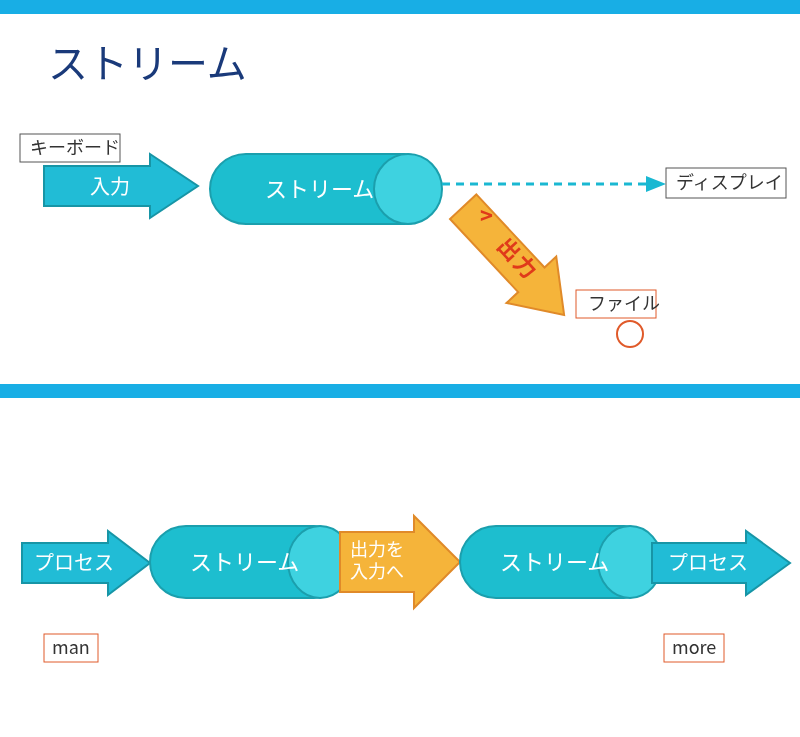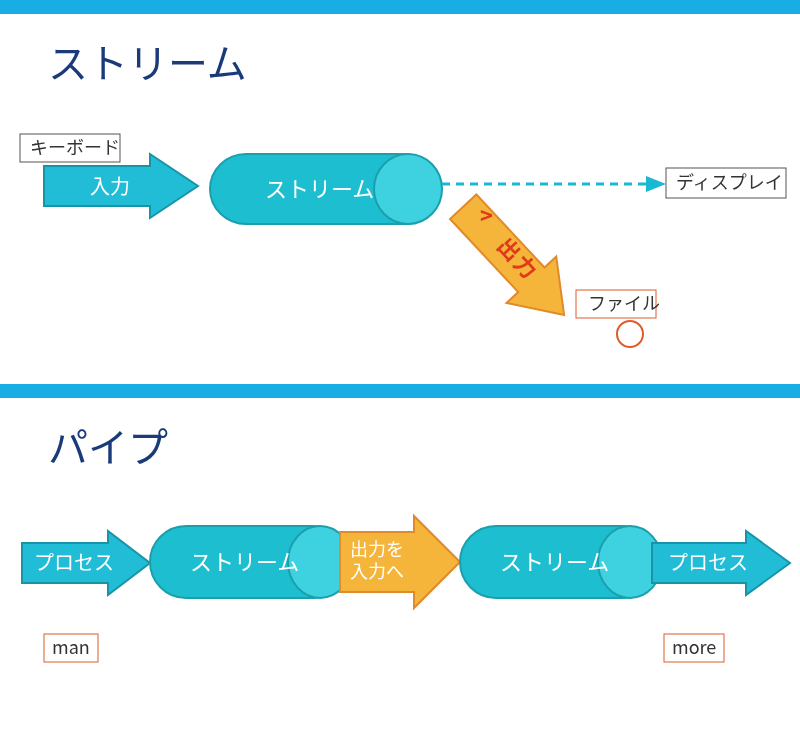--- a/index.html
+++ b/index.html
@@ -53,21 +53,20 @@
     <text x="480" y="210" class="red-text">&gt;</text>
     <text x="502" y="238" class="red-text" transform="rotate(47 505 228)" style="letter-spacing:2px">出力</text>
 
     <rect x="576" y="276" width="80" height="28" stroke="#e05a2a" fill="#fff"></rect>
     <text x="588" y="296" class="box-text">ファイル</text>
     <circle cx="630" cy="320" r="13" fill="none" stroke="#e05a2a" stroke-width="2"></circle>
   </svg>
 </div>
 
 <div class="page" id="page2">
-  <div class="title">パイプ</div>
 
   <svg width="800" height="350">
 
     <g>
       <polygon class="cyan-arrow" points="22,145 108,145 108,133 150,165 108,197 108,185 22,185"></polygon>
       <text x="34" y="172" class="arrow-text">プロセス</text>
     </g>
 
     <g>
       <rect x="150" y="128" rx="36" ry="36" width="200" height="72" class="pill"></rect>

